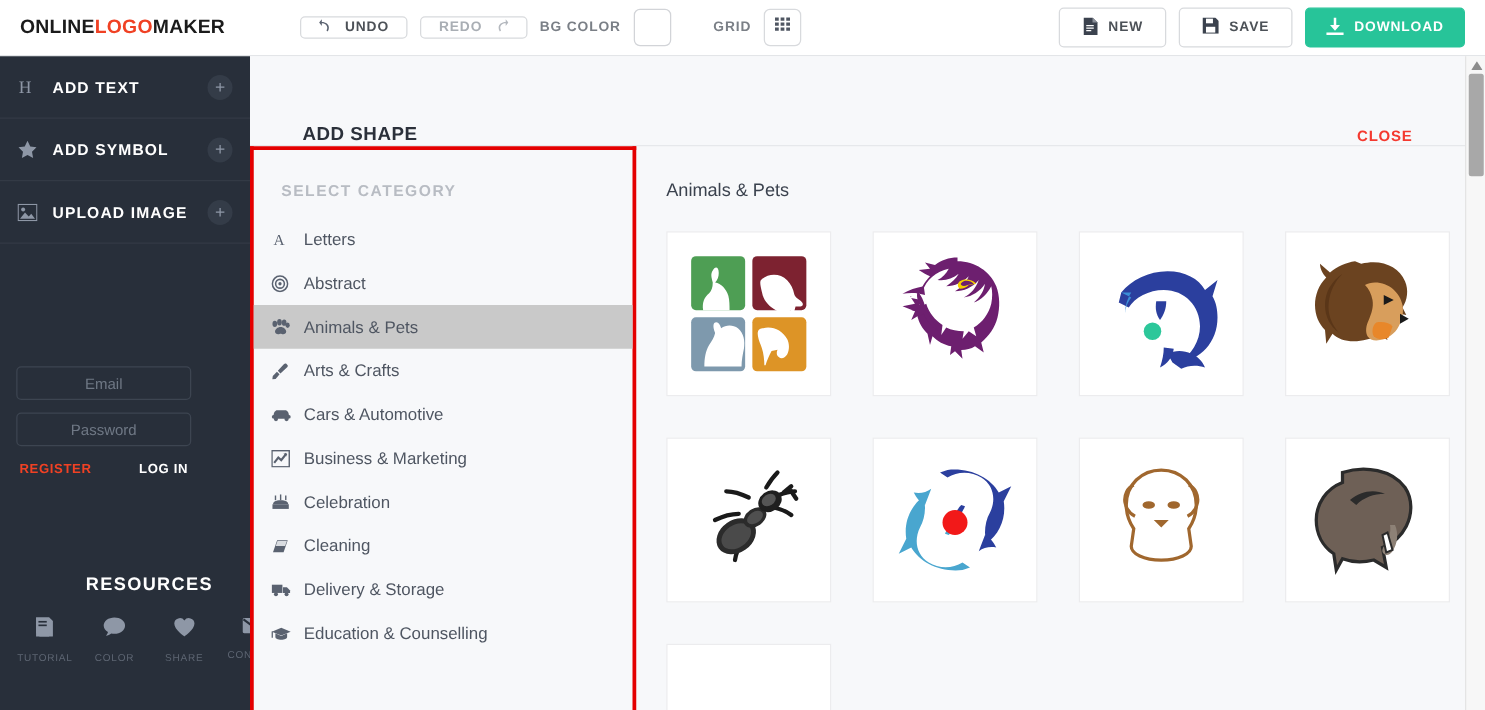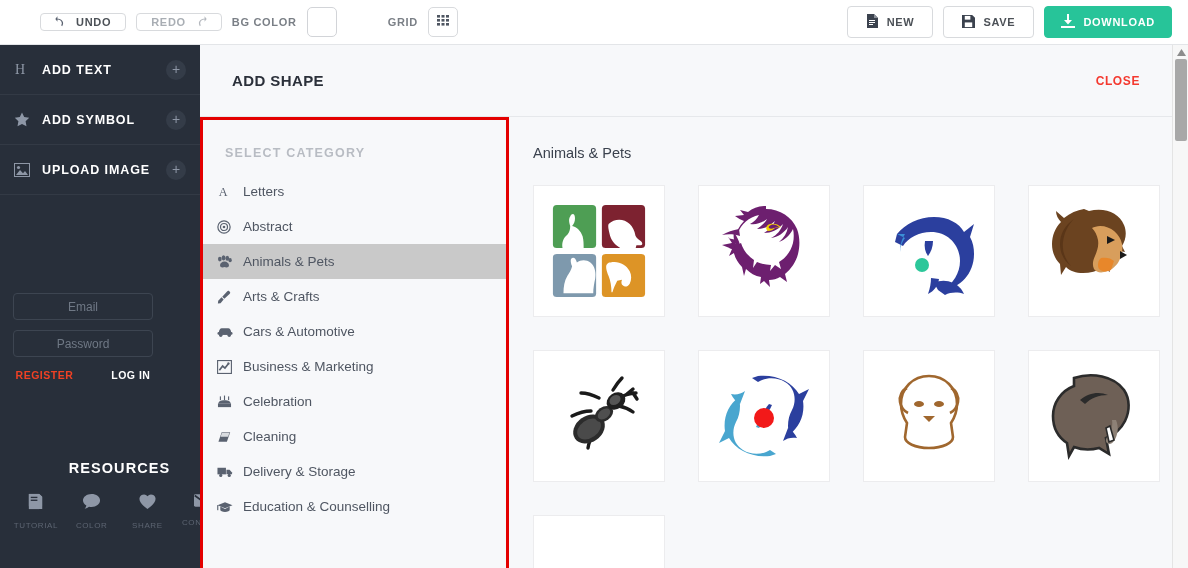--- a/index.html
+++ b/index.html
@@ -89,22 +89,22 @@
   .res-cell { display: flex; flex-direction: column; align-items: center; gap: 6px; cursor: pointer; width: 48px; }
   .res-cell svg { fill: #8e97a6; }
   .res-lbl { color: #5d6572; font-size: 8px; letter-spacing: .6px; }
 
   
   #panel {
     position: absolute; left: 200px; top: 45px; width: 972px; height: 523px;
     background: #f7f8fa;
   }
   #panel-head {
-    height: 72px; display: flex; align-items: center;
-    padding: 0 32px; border-bottom: 1px solid #e6e8eb;
+    height: 72px; display: flex; align-items: flex-end;
+    padding: 0 42px; border-bottom: 1px solid #e6e8eb;
   }
   #panel-title { font-size: 15px; font-weight: bold; color: #2b303a; letter-spacing: .4px; }
   #btn-close {
     margin-left: auto; color: #f4392f; font-size: 12px; font-weight: bold;
     letter-spacing: .6px; cursor: pointer;
   }
   #panel-body { display: flex; height: 451px; }
 
   
   #cat-col {
@@ -149,20 +149,23 @@
   }
   #sb-thumb {
     position: absolute; top: 14px; left: 2px; width: 12px; height: 82px;
     background: #a8a8a8; border-radius: 2px; cursor: pointer;
   }
 </style>
 </head>
 <body>
 
 <div id="topbar">
+  <div id="brand">
+    <span class="brand-dark">ONLINE</span><span class="brand-accent">LOGO</span><span class="brand-dark">MAKER</span>
+  </div>
 
   <div id="tb-left">
     <div class="tb-btn">
       <span>
         <svg width="13" height="13" viewBox="0 0 16 16">
             <path d="M3 4.5V1.6L0.4 5 3 8.4V5.6c3 0 5.4 2 5.4 4.6 0 .9-.3 1.8-.8 2.5l1.2 1A7 7 0 0 0 10 10c0-3.2-3-5.5-7-5.5z" fill="#5a6270"></path>
           </svg>
       </span>
       <span>UNDO</span>
     </div>
@@ -172,21 +175,21 @@
       <span>
         <svg width="13" height="13" viewBox="0 0 16 16">
             <path d="M13 4.5V1.6L15.6 5 13 8.4V5.6c-3 0-5.4 2-5.4 4.6 0 .9.3 1.8.8 2.5l-1.2 1A7 7 0 0 1 6 10c0-3.2 3-5.5 7-5.5z" fill="#b4b8be"></path>
           </svg>
       </span>
     </div>
 
     <span class="tb-label">BG COLOR</span>
     <div class="swatch"></div>
 
-    <span class="tb-label" style="margin-left:41px">GRID</span>
+    <span class="tb-label" style="margin-left:24px">GRID</span>
     <div class="icon-btn">
       <span>
         <svg width="15" height="15" viewBox="0 0 15 15">
           <g fill="#4f5662">
             <rect x="1" y="2" width="3" height="2.6"></rect>
               <rect x="5.5" y="2" width="3" height="2.6"></rect>
               <rect x="10" y="2" width="3" height="2.6"></rect>
             <rect x="1" y="6" width="3" height="2.6"></rect>
               <rect x="5.5" y="6" width="3" height="2.6"></rect>
               <rect x="10" y="6" width="3" height="2.6"></rect>

